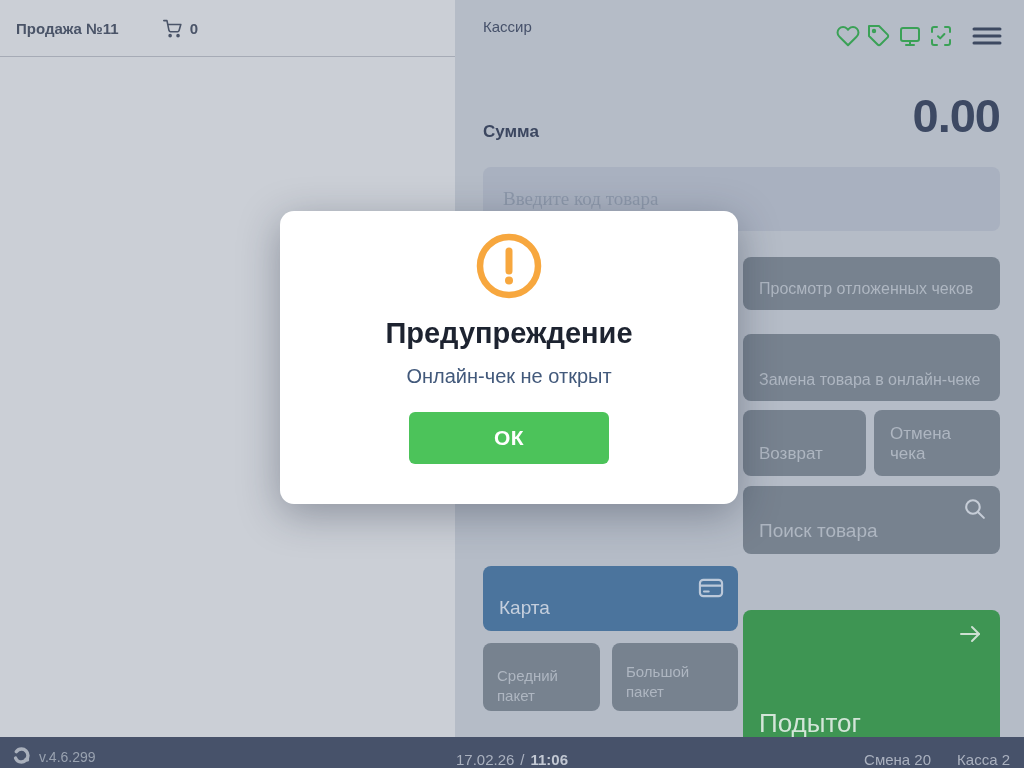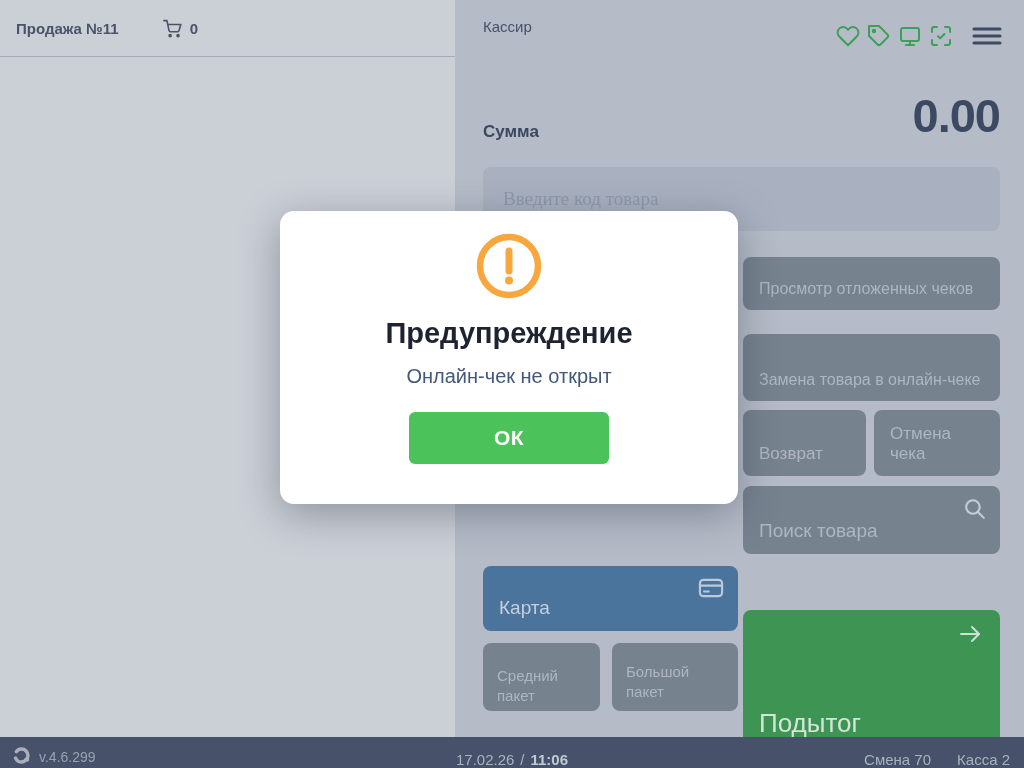--- a/index.html
+++ b/index.html
@@ -210,18 +210,18 @@
         </svg>
       </span>
       <span class="sb-version">v.4.6.299</span>
     </div>
     <div class="sb-center">
       <span>17.02.26</span>
       <span>/</span>
       <span class="sb-time">11:06</span>
     </div>
     <div class="sb-right">
-      <span>Смена 70</span>
+      <span>Смена 20</span>
       <span>Касса 2</span>
     </div>
   </div>
 
 </div>
 
 </body></html>

